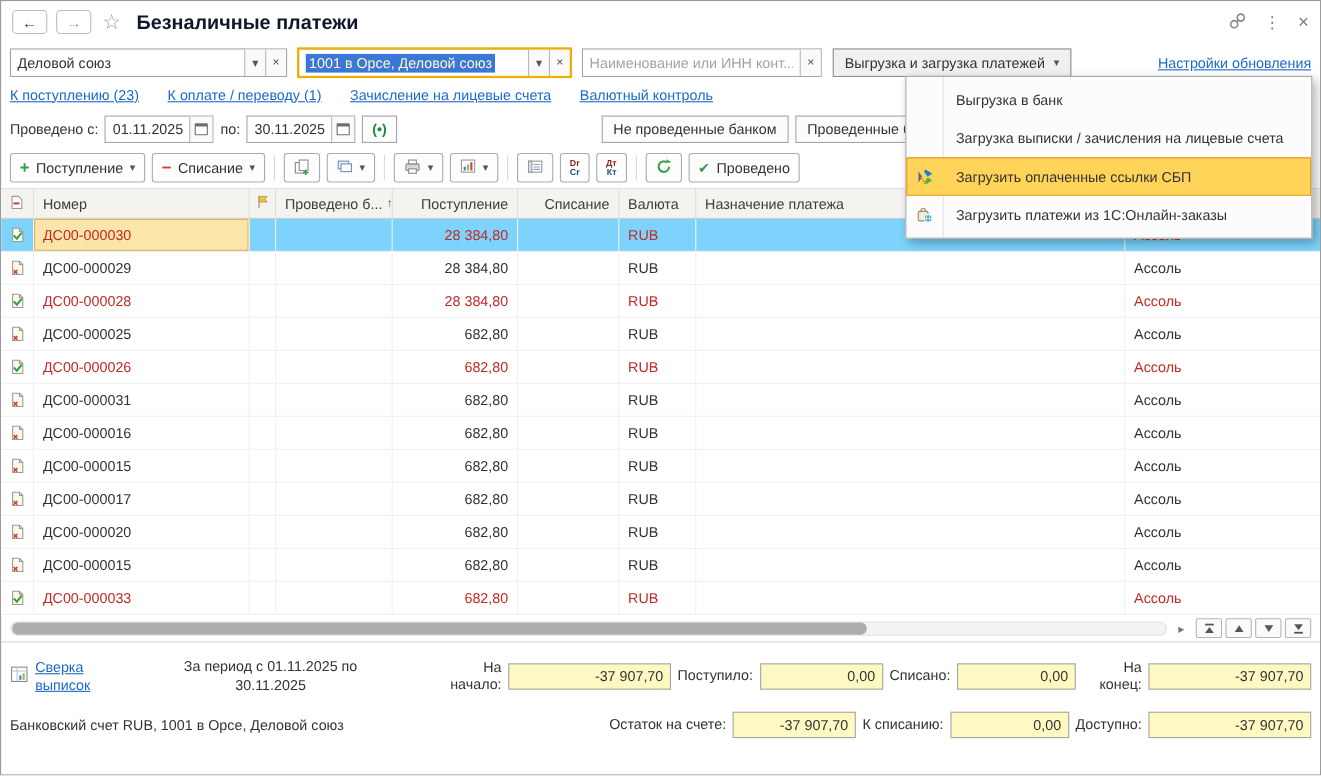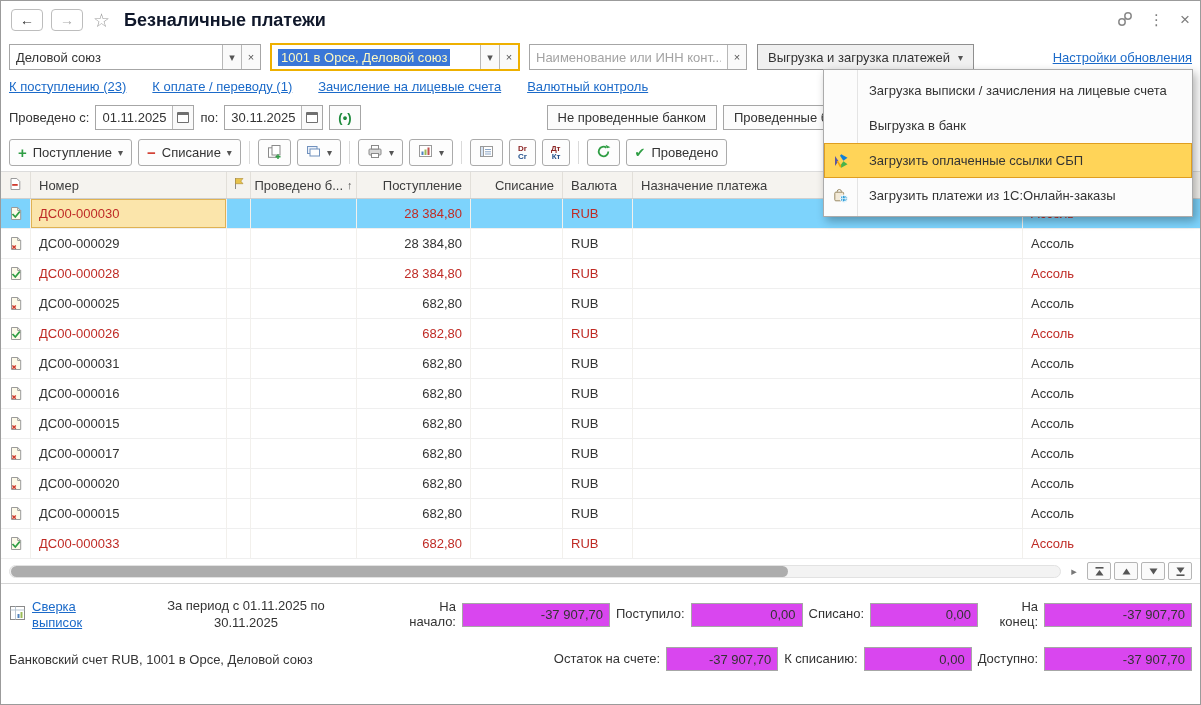--- a/index.html
+++ b/index.html
@@ -63,21 +63,21 @@
 
   
   .thead{display:flex;height:27px;background:#f5f3ef;border-bottom:1px solid #cfcfcf;color:#3c3c3c;}
   .thead .cell{display:flex;align-items:center;padding:0 8px;border-right:1px solid #e2dfd9;overflow:hidden;white-space:nowrap;}
   .sort{margin-left:4px;color:#555;font-size:11px;}
   .tbody .trow{display:flex;height:30px;border-bottom:1px solid #efefef;background:#fff;cursor:pointer;}
   .trow .cell{display:flex;align-items:center;padding:0 8px;border-right:1px solid #f2f0ec;overflow:hidden;white-space:nowrap;}
   .c-icon{width:30px;justify-content:center;padding:0 !important;}
   .c-num{width:196px;}
   .c-flag{width:24px;justify-content:center;}
-  .c-date{width:106px;justify-content:center;}
+  .c-date{width:106px;}
   .c-in{width:114px;justify-content:flex-end;}
   .c-out{width:92px;justify-content:flex-end;}
   .c-cur{width:70px;}
   .c-purp{width:390px;}
   .c-party{flex:1;border-right:none !important;}
   .trow.posted{color:#bf2b25;}
   .trow.selected{background:#7dd3fc;}
   .trow.selected .c-num{background:#fbe5ab;box-shadow:inset 0 0 0 1px #dfb253;}
 
   
@@ -90,21 +90,21 @@
     display:flex;align-items:center;justify-content:center;padding:0;cursor:pointer;}
 
   
   .totals1{display:flex;align-items:center;gap:8px;padding:6px 8px 4px;border-top:1px solid #d6d6d6;min-height:60px;}
   .reconcile{display:flex;align-items:center;gap:6px;width:92px;}
   .reconcile .link{white-space:normal;line-height:1.2;display:inline-block;width:60px;}
   .periodtext{width:190px;text-align:center;line-height:1.25;margin-left:42px;}
   .fgroup{display:flex;align-items:center;gap:6px;margin-left:auto;}
   .flabel{text-align:right;line-height:1.15;white-space:nowrap;}
   .flabel.wrap{white-space:normal;width:54px;}
-  .numfield{height:24px;border:1px solid #a6a6a6;background:#d946ef;display:flex;align-items:center;justify-content:flex-end;padding:0 6px;}
+  .numfield{height:24px;border:1px solid #a6a6a6;background:#fef9c3;display:flex;align-items:center;justify-content:flex-end;padding:0 6px;}
   .wf148{width:148px;}.wf112{width:112px;}.wf108{width:108px;}
   .totals2{display:flex;align-items:center;gap:6px;padding:4px 8px 8px;height:36px;}
 
   
   .popupmenu{position:absolute;left:822px;top:68px;width:370px;background:#fcfcfc;border:1px solid #ababab;
     box-shadow:3px 4px 9px rgba(0,0,0,.3);padding:3px 0;z-index:50;}
   .popupmenu::before{content:"";position:absolute;left:33px;top:0;bottom:0;width:1px;background:#e4e4e4;}
   .mi{display:flex;align-items:center;height:35px;cursor:pointer;position:relative;}
   .mi-icon{width:33px;display:flex;align-items:center;justify-content:center;}
   .mi-label{padding-left:12px;white-space:nowrap;}
@@ -570,25 +570,25 @@
       <span class="flabel">К списанию:</span>
       <div class="numfield wf108">0,00</div>
       <span class="flabel">Доступно:</span>
       <div class="numfield wf148">-37 907,70</div>
     </div>
   </div>
 
   <div class="popupmenu">
       <div class="mi">
         <span class="mi-icon"></span>
-        <span class="mi-label">Загрузка выписки / зачисления на лицевые счета</span>
+        <span class="mi-label">Выгрузка в банк</span>
       </div>
       <div class="mi">
         <span class="mi-icon"></span>
-        <span class="mi-label">Выгрузка в банк</span>
+        <span class="mi-label">Загрузка выписки / зачисления на лицевые счета</span>
       </div>
       <div class="mi hl">
         <span class="mi-icon">
           <svg width="16" height="16" viewBox="0 0 16 16">
             <path d="M2 3l3.4 5L2 13z" fill="#5b57a2"></path>
             <path d="M8.2 1.2l6.3 3.6-4.1 2.9-3.4-4.9z" fill="#107fd6"></path>
             <path d="M10.4 8.3l4.1 2.9-6.3 3.6-1.2-1.7z" fill="#49b34a"></path>
             <path d="M5.1 8l3.4 4.9-1.3 1.9L3.6 8z" fill="#f7a600"></path>
           </svg>
         </span>

